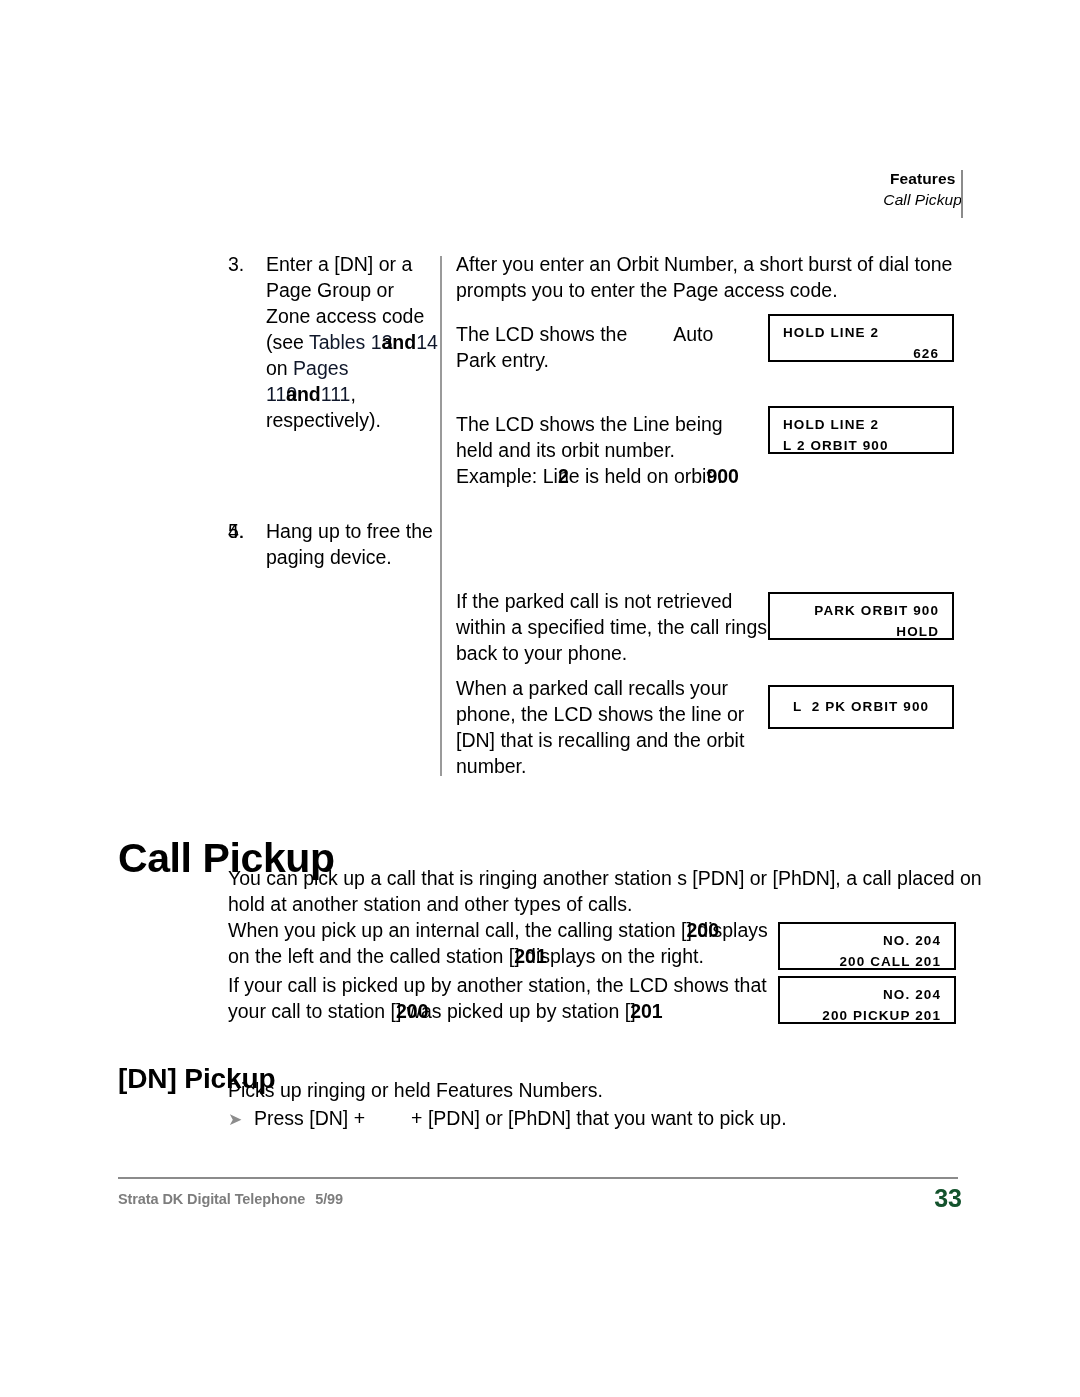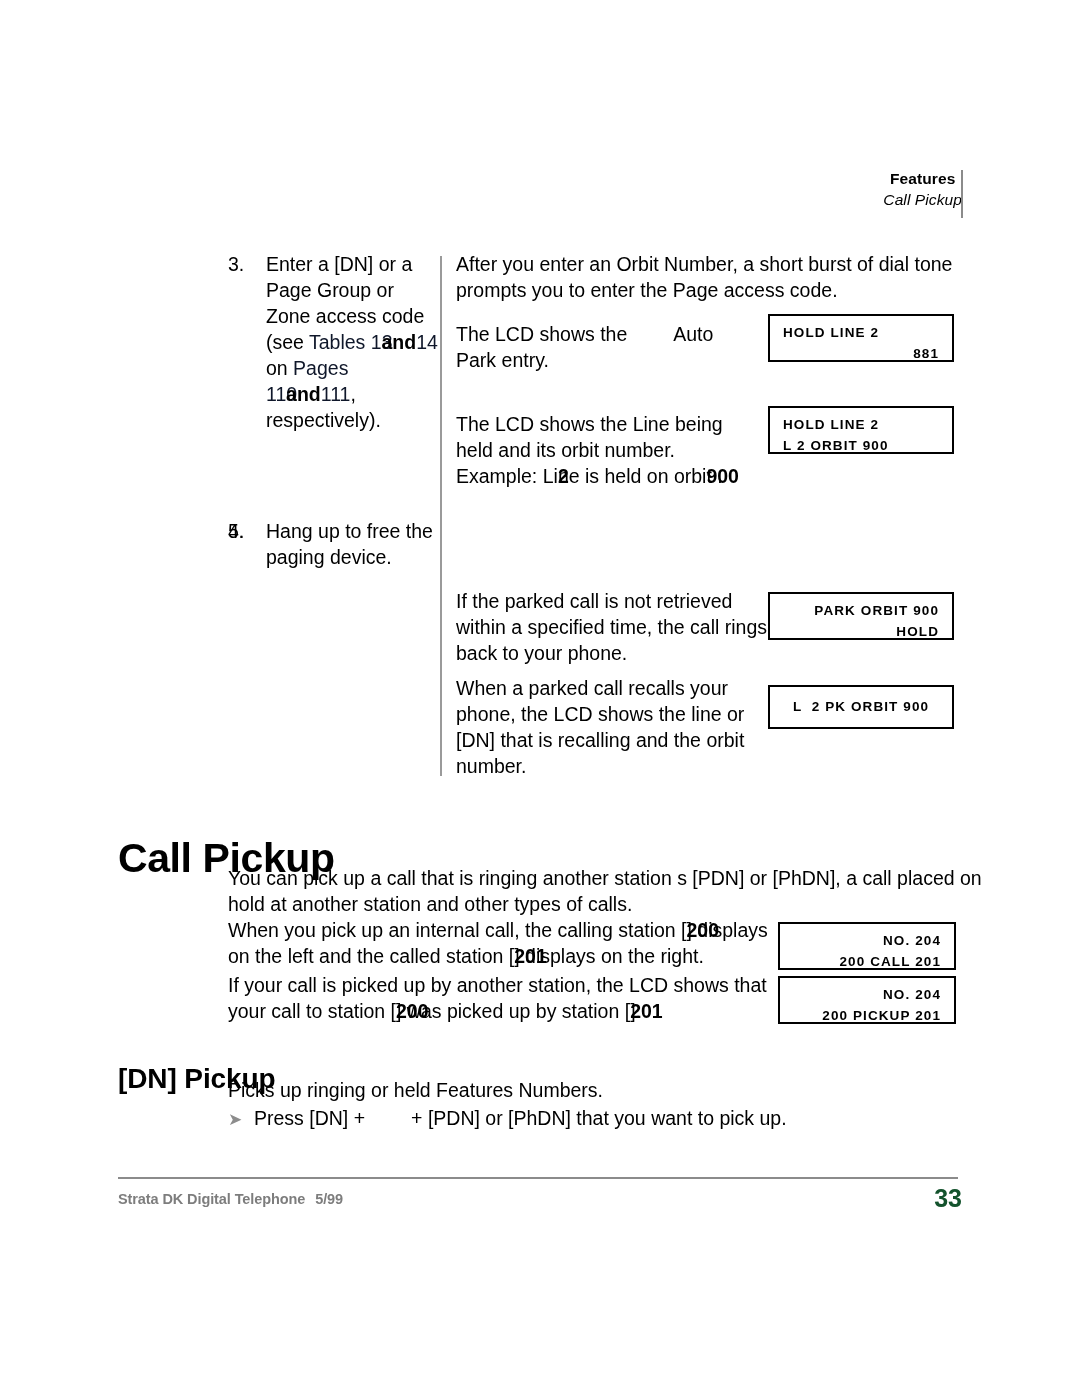--- a/index.html
+++ b/index.html
@@ -241,21 +241,21 @@
     </div>
 
     <div class="para" style="width:320px;position:absolute;top:337px;left:0;">If the parked call is not retrieved within a specified time, the call rings back to your phone.</div>
 
     <div class="para" style="width:310px;position:absolute;top:424px;left:0;">When a parked call recalls your phone, the LCD shows the line or [DN] that is recalling and the orbit number.</div>
 
   </div>
 
   <div class="lcd" style="left:768px; top:314px; width:186px; height:48px;">
     <div class="lcd-line al-l">HOLD LINE 2</div>
-    <div class="lcd-line al-r">881</div>
+    <div class="lcd-line al-r">626</div>
   </div>
 
   <div class="lcd" style="left:768px; top:406px; width:186px; height:48px;">
     <div class="lcd-line al-l">HOLD LINE 2</div>
     <div class="lcd-line al-l">L 2 ORBIT 900</div>
   </div>
 
   <div class="lcd" style="left:768px; top:592px; width:186px; height:48px;">
     <div class="lcd-line al-r">PARK ORBIT 900</div>
     <div class="lcd-line al-r">HOLD</div>

